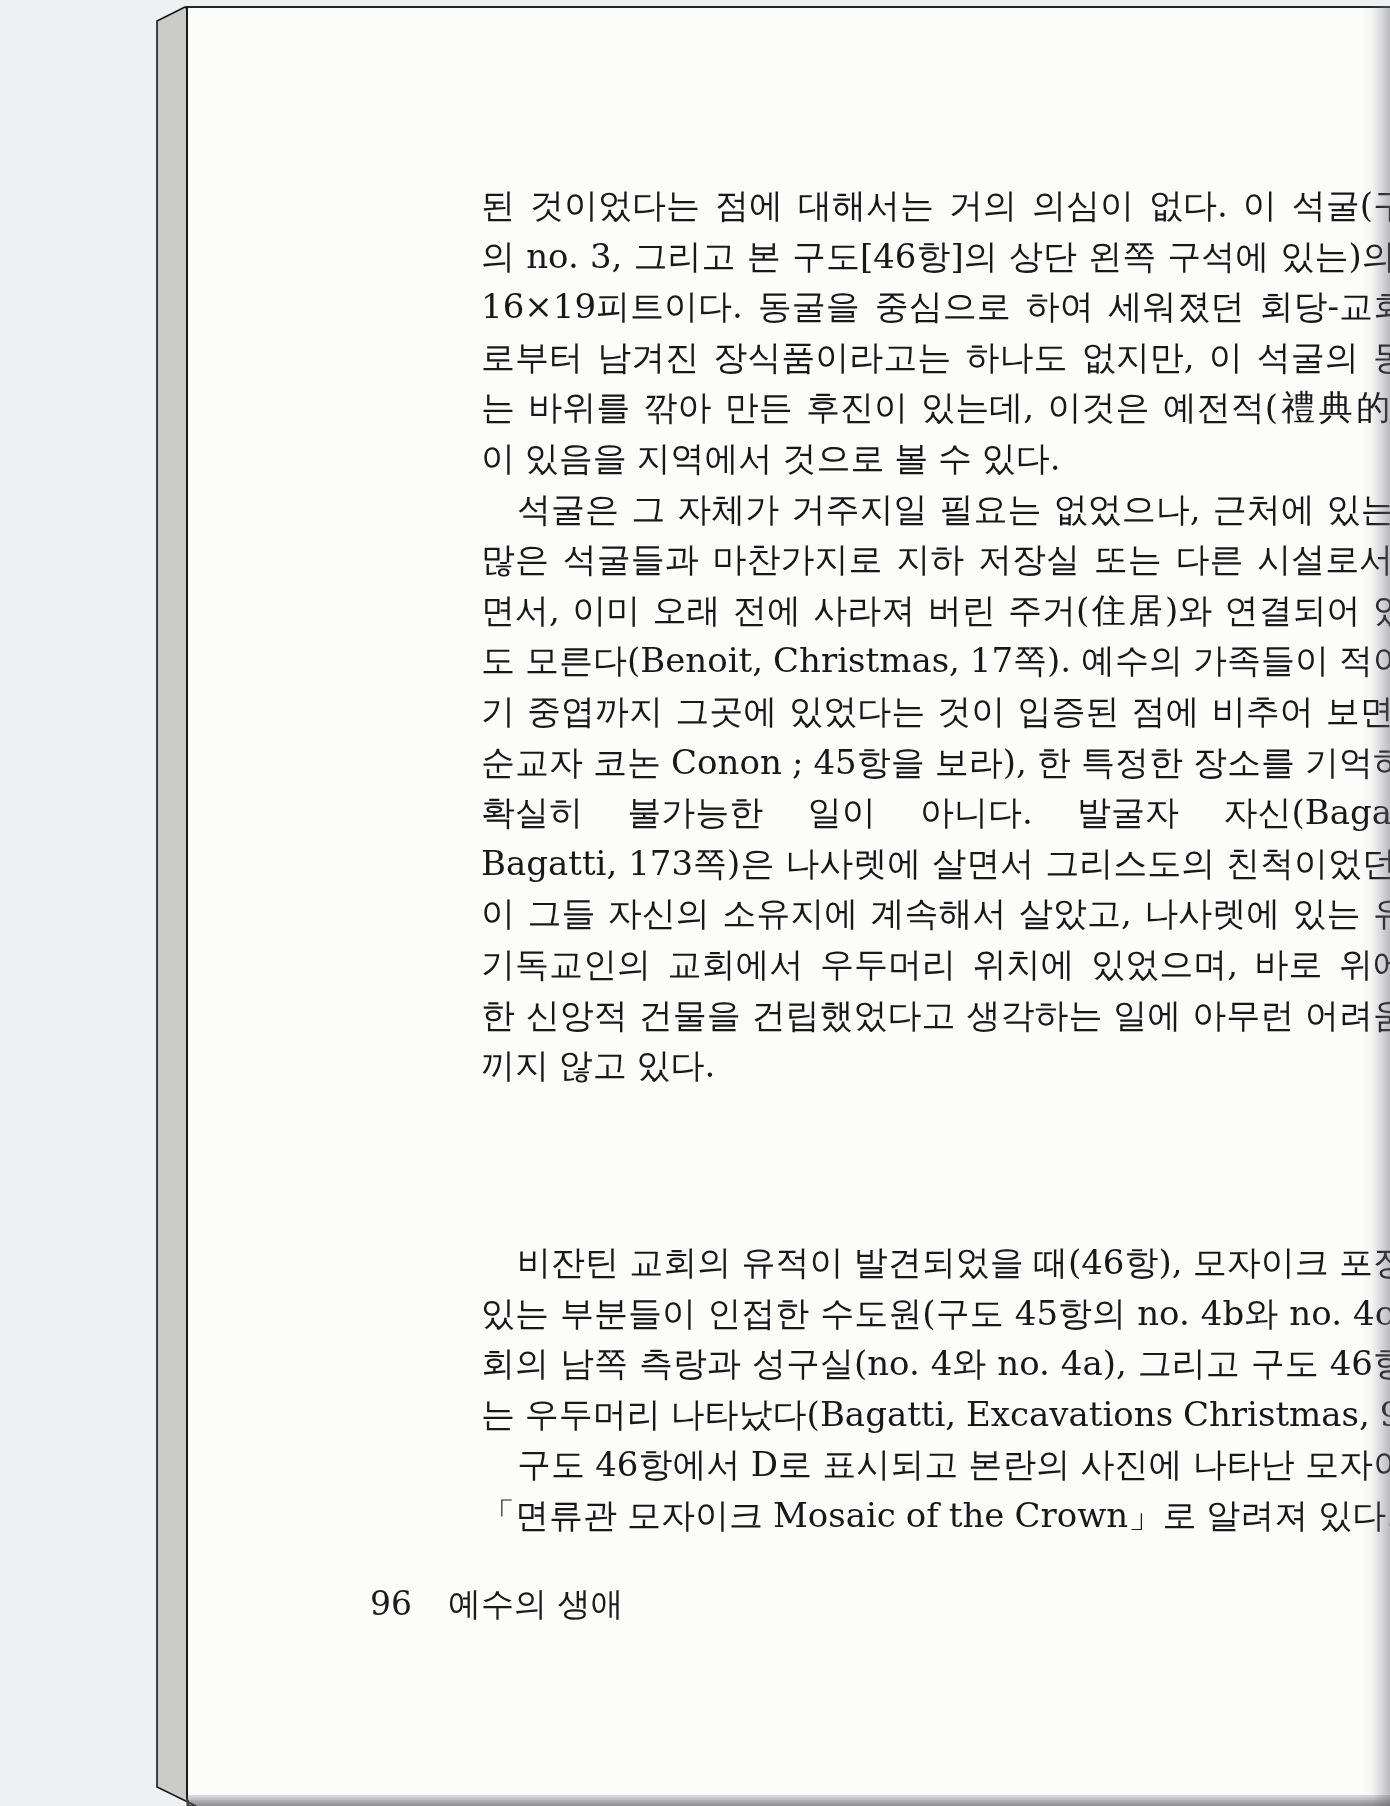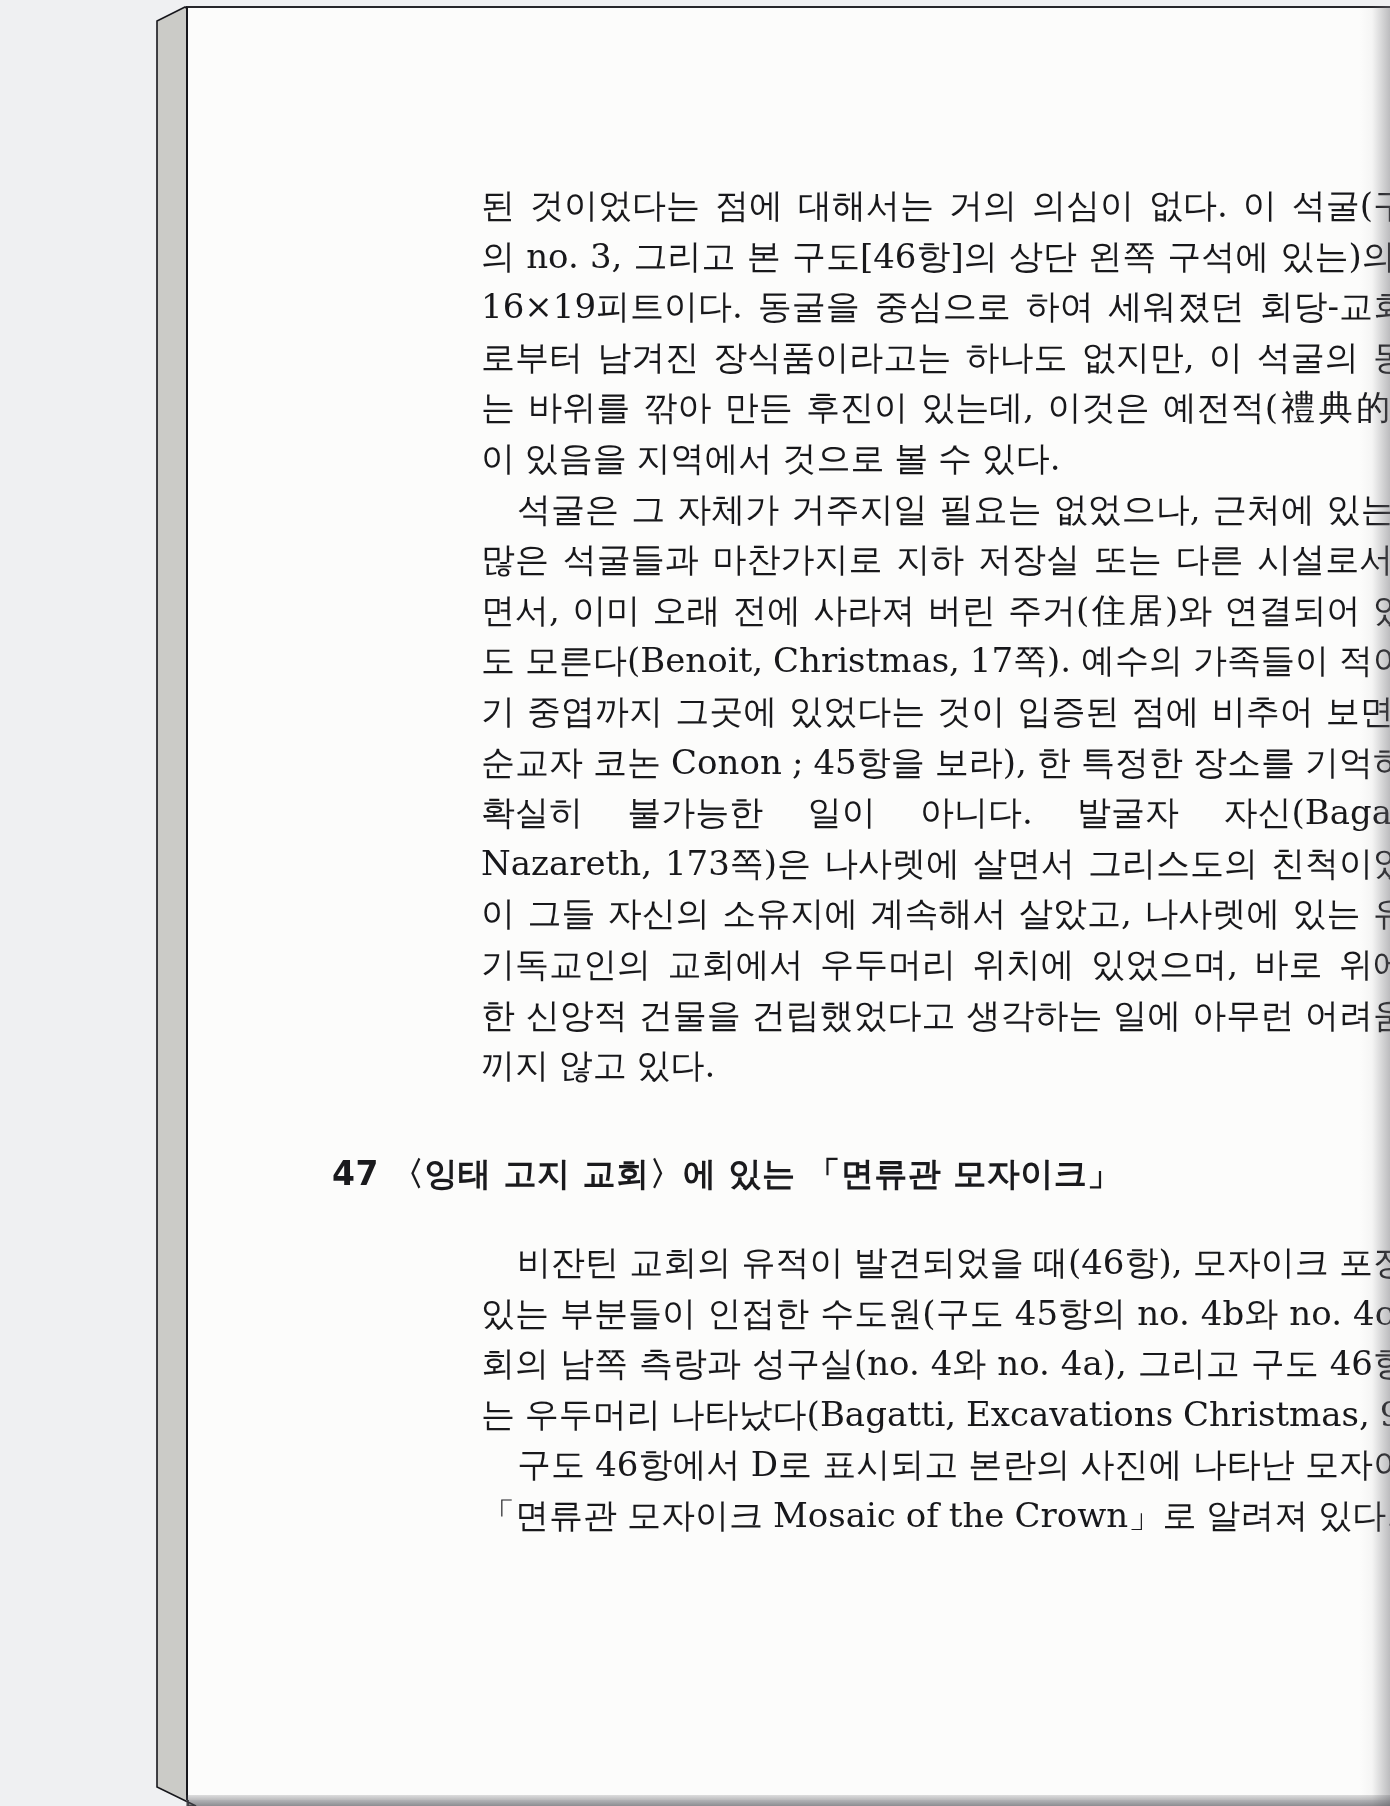--- a/index.html
+++ b/index.html
@@ -49,37 +49,39 @@
         <div class="tline"><span>로부터 남겨진 장식품이라고는 하나도 없지만, 이 석굴의 동쪽 벽에</span></div>
         <div class="tline"><span>는 바위를 깎아 만든 후진이 있는데, 이것은 예전적(禮典的)인 관련</span></div>
         <div class="tline tlast"><span>이 있음을 지역에서 것으로 볼 수 있다.</span></div>
         <div class="tline tindent"><span>석굴은 그 자체가 거주지일 필요는 없었으나, 근처에 있는 다른</span></div>
         <div class="tline"><span>많은 석굴들과 마찬가지로 지하 저장실 또는 다른 시설로서 사용되</span></div>
         <div class="tline"><span>면서, 이미 오래 전에 사라져 버린 주거(住居)와 연결되어 있었을지</span></div>
         <div class="tline"><span>도 모른다(Benoit, </span><span class="ital">Christmas</span><span>, 17쪽). 예수의 가족들이 적어도 제3세</span></div>
         <div class="tline"><span>기 중엽까지 그곳에 있었다는 것이 입증된 점에 비추어 보면(예컨대,</span></div>
         <div class="tline"><span>순교자 코논 Conon ; 45항을 보라), 한 특정한 장소를 기억하는 것은</span></div>
         <div class="tline"><span>확실히 불가능한 일이 아니다. 발굴자 자신(Bagatti, </span></div>
-        <div class="tline"><span class="ital">Nazareth</span><span>, 173쪽)은 나사렛에 살면서 그리스도의 친척이었던 사람들</span></div>
+        <div class="tline"><span class="ital">Bagatti</span><span>, 173쪽)은 나사렛에 살면서 그리스도의 친척이었던 사람들</span></div>
         <div class="tline"><span>이 그들 자신의 소유지에 계속해서 살았고, 나사렛에 있는 유대계-</span></div>
         <div class="tline"><span>기독교인의 교회에서 우두머리 위치에 있었으며, 바로 위에서 기술</span></div>
         <div class="tline"><span>한 신앙적 건물을 건립했었다고 생각하는 일에 아무런 어려움을 느</span></div>
         <div class="tline tlast"><span>끼지 않고 있다.</span></div>
       </div>
 
-    <h2 class="section-heading" style="left:144px;top:1144px;position:absolute;">47 〈잉태 고지 교회〉에 있는 「면류관 모자이크」</h2>
 
     <div class="text-block" id="text-bottom">
         <div class="tline tindent"><span>비잔틴 교회의 유적이 발견되었을 때(46항), 모자이크 포장의 남아</span></div>
         <div class="tline"><span>있는 부분들이 인접한 수도원(구도 45항의 no. 4b와 no. 4c)과 그 교</span></div>
         <div class="tline"><span>회의 남쪽 측랑과 성구실(no. 4와 no. 4a), 그리고 구도 46항에 보이</span></div>
         <div class="tline tlast"><span>는 우두머리 나타났다(Bagatti, </span><span class="ital">Excavations Christmas</span><span>, 94쪽, 그림 49).</span></div>
         <div class="tline tindent"><span>구도 46항에서 D로 표시되고 본란의 사진에 나타난 모자이크는</span></div>
         <div class="tline"><span>「면류관 모자이크 Mosaic of the Crown」로 알려져 있다. 그것은 원</span></div>
       </div>
 
+    <div class="page-footer" style="left:182px;top:1574px;position:absolute;">
+      <span>96</span><span class="book-title">예수의 생애</span>
+    </div>
 
   </div>
 
   <div class="right-shadow"></div>
   <div class="bottom-shadow"></div>
 
 </div>
 
 </body></html>

